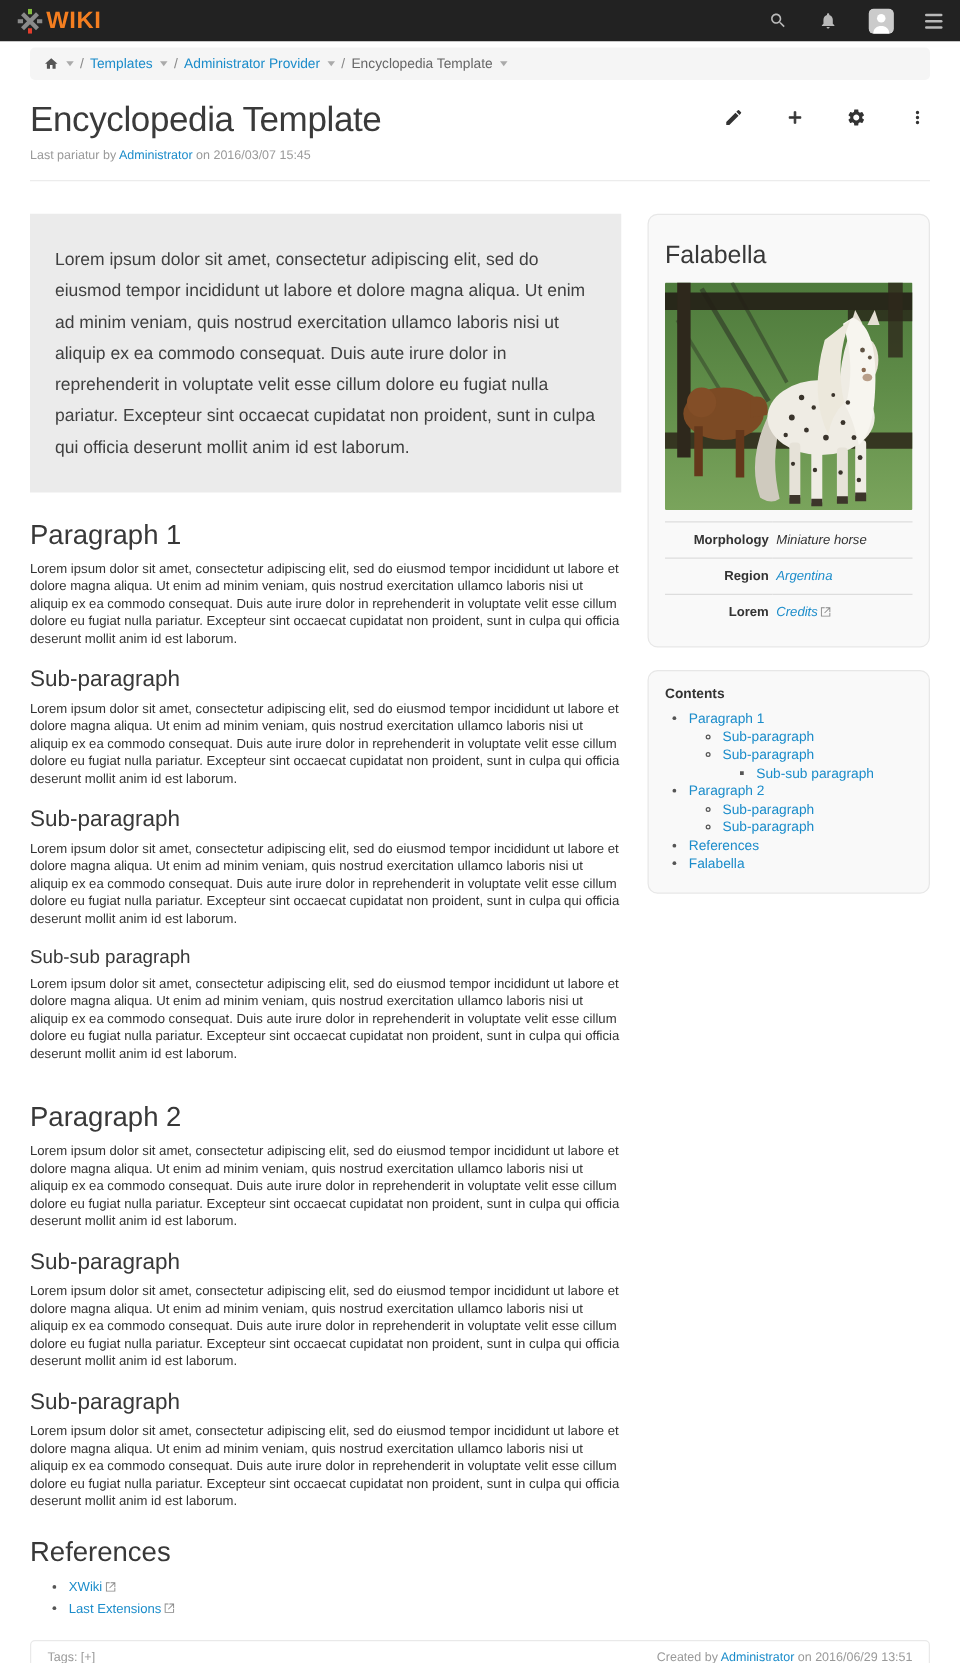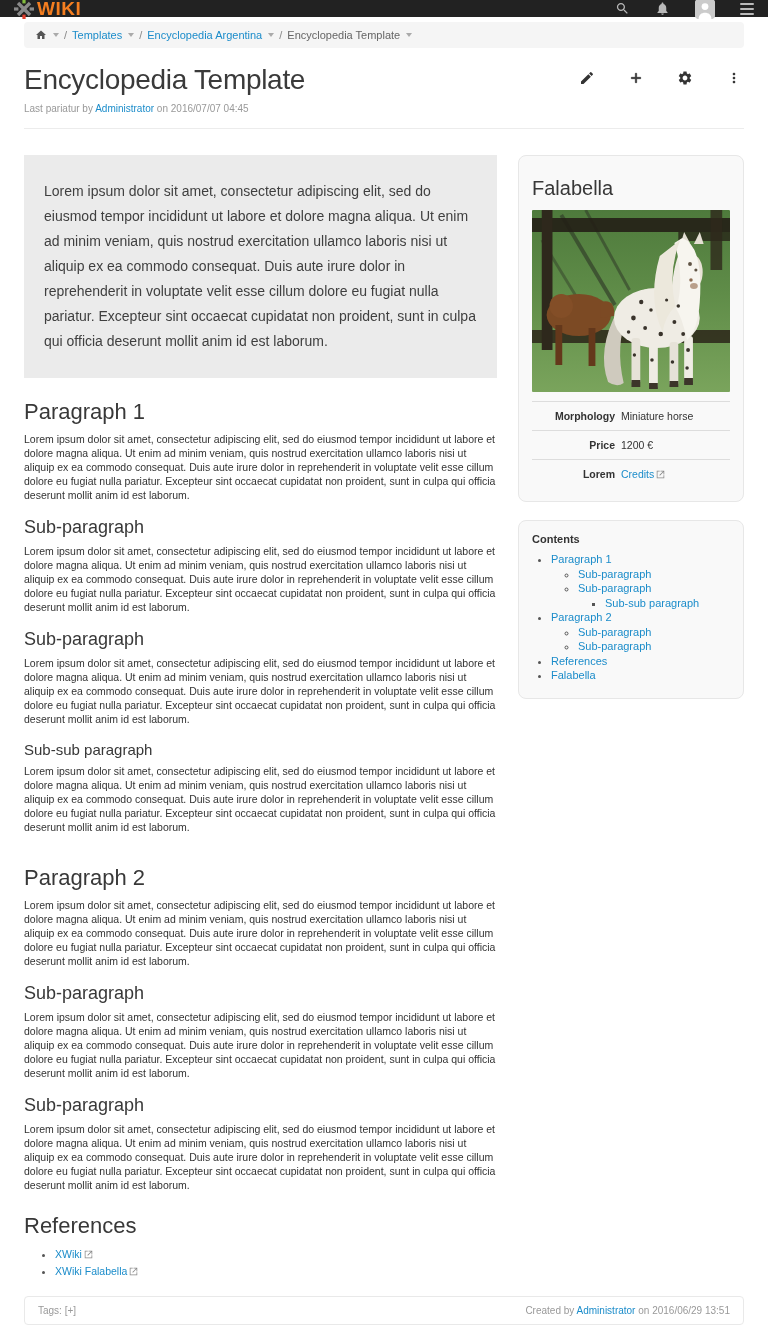--- a/index.html
+++ b/index.html
@@ -3,21 +3,21 @@
 <meta charset="utf-8">
 <style>
   * { box-sizing: border-box; margin: 0; padding: 0; }
   html,body { background:#fff; }
   body {
     width: 768px; min-height: 1330px;
     font-family: "Liberation Sans", "DejaVu Sans", sans-serif;
     color: #333; position: relative;
   }
   
-  .navbar { height: 17px; background:#222; display:flex; align-items:center;
+  .navbar { height: 33px; background:#222; display:flex; align-items:center;
             justify-content:space-between; padding:0 14px; }
   .logo { display:flex; align-items:center; gap:3px; cursor:pointer; }
   .logo-text { color:#f47e20; font-weight:bold; font-size:19px; letter-spacing:0.5px; line-height:1; }
   .nav-icons { display:flex; align-items:center; gap:25px; }
   .nav-icons svg { display:block; }
   .hamburger { display:flex; flex-direction:column; gap:3px; cursor:pointer; }
   .hamburger span { width:14px; height:2px; background:#b9b9b9; border-radius:1px; }
   .avatar { width:20px; height:20px; background:#cbcbcb; border-radius:4px; overflow:hidden; cursor:pointer; }
   
   .breadcrumb { margin:5px 24px 0; background:#f5f5f5; border-radius:4px;
@@ -54,21 +54,21 @@
   .refs ul { margin:5px 0 0; padding-left:31px; list-style:disc; }
   .refs li { font-size:10.5px; line-height:16px; color:#555; }
   .ext { display:inline-block; margin-left:2px; vertical-align:-1px; }
   
   .panel { background:#f9f9f9; border:1px solid #e7e7e7; border-radius:8px; padding:13px; }
   .infobox-title { font-size:20px; font-weight:400; color:#383838; margin:8px 0 10px; }
   .horse-img { width:100%; height:182px; display:block; border-radius:1px; }
   table.info { width:100%; border-collapse:collapse; margin-top:9px; font-size:10.5px; }
   table.info tr { border-top:1px solid #ddd; }
   table.info th { text-align:right; font-weight:bold; padding:8px 3px; width:86px; color:#333; vertical-align:top; }
-  table.info td { padding:5px 3px; color:#333; }
+  table.info td { padding:5px 3px; color:#333;font-style:italic; }
   .toc-panel { margin-top:18px; padding:12px 13px 15px; }
   .toc-title { font-size:11px; font-weight:bold; color:#333; margin-bottom:7px; }
   .toc ul { list-style:disc; padding-left:19px; margin:0; }
   .toc ul ul { list-style:circle; padding-left:27px; }
   .toc ul ul ul { list-style:square; padding-left:27px; }
   .toc li { font-size:11px; line-height:14.5px; color:#555; }
   .toc-link { color:#1b8cca; cursor:pointer; }
   
   .footer-bar { margin:16px 24px 0; border:1px solid #e9e9e9; border-radius:4px;
                 padding:8px 13px; display:flex; justify-content:space-between;
@@ -114,21 +114,21 @@
 
 <div class="breadcrumb">
   <svg width="12" height="12" viewBox="0 0 24 24">
     <path fill="#555" d="M10 20v-6h4v6h5v-8h3L12 3 2 12h3v8z"></path>
   </svg>
   <span class="caret"></span>
   <span class="crumb-sep">/</span>
   <span class="crumb-link">Templates</span>
   <span class="caret"></span>
   <span class="crumb-sep">/</span>
-  <span class="crumb-link">Encyclopedia Argentina</span>
+  <span class="crumb-link">Administrator Provider</span>
   <span class="caret"></span>
   <span class="crumb-sep">/</span>
   <span class="crumb-current">Encyclopedia Template</span>
   <span class="caret"></span>
 </div>
 
 <div class="page-head">
   <div class="title-row">
     <h1 class="page-title">Encyclopedia Template</h1>
     <div class="doc-actions">
@@ -142,21 +142,21 @@
         <path fill="#333" d="M19.14 12.94c.04-.3.06-.61.06-.94 0-.32-.02-.64-.07-.94l2.03-1.58c.18-.14.23-.41.12-.61l-1.92-3.32c-.12-.22-.37-.29-.59-.22l-2.39.96c-.5-.38-1.03-.7-1.62-.94l-.36-2.54c-.04-.24-.24-.41-.48-.41h-3.84c-.24 0-.43.17-.47.41l-.36 2.54c-.59.24-1.13.57-1.62.94l-2.39-.96c-.22-.08-.47 0-.59.22L2.74 8.87c-.12.21-.08.47.12.61l2.03 1.58c-.05.3-.09.63-.09.94s.02.64.07.94l-2.03 1.58c-.18.14-.23.41-.12.61l1.92 3.32c.12.22.37.29.59.22l2.39-.96c.5.38 1.03.7 1.62.94l.36 2.54c.05.24.24.41.48.41h3.84c.24 0 .44-.17.47-.41l.36-2.54c.59-.24 1.13-.56 1.62-.94l2.39.96c.22.08.47 0 .59-.22l1.92-3.32c.12-.22.07-.47-.12-.61l-2.01-1.58zM12 15.6c-1.98 0-3.6-1.62-3.6-3.6s1.62-3.6 3.6-3.6 3.6 1.62 3.6 3.6-1.62 3.6-3.6 3.6z"></path>
       </svg>
       <svg width="16" height="16" viewBox="0 0 24 24">
         <path fill="#333" d="M12 8c1.1 0 2-.9 2-2s-.9-2-2-2-2 .9-2 2 .9 2 2 2zm0 2c-1.1 0-2 .9-2 2s.9 2 2 2 2-.9 2-2-.9-2-2-2zm0 6c-1.1 0-2 .9-2 2s.9 2 2 2 2-.9 2-2-.9-2-2-2z"></path>
       </svg>
     </div>
   </div>
   <div class="modified">
     <span>Last pariatur by</span>
     <span class="blue-link">Administrator</span>
-    <span>on 2016/07/07 04:45</span>
+    <span>on 2016/03/07 15:45</span>
   </div>
 </div>
 <hr class="head-rule">
 
 <div class="content">
 
   <div class="main-col">
 
     <div class="intro-box">Lorem ipsum dolor sit amet, consectetur adipiscing elit, sed do eiusmod tempor incididunt ut labore et dolore magna aliqua. Ut enim ad minim veniam, quis nostrud exercitation ullamco laboris nisi ut aliquip ex ea commodo consequat. Duis aute irure dolor in reprehenderit in voluptate velit esse cillum dolore eu fugiat nulla pariatur. Excepteur sint occaecat cupidatat non proident, sunt in culpa qui officia deserunt mollit anim id est laborum.</div>
 
@@ -184,21 +184,21 @@
     <div class="refs">
       <h2 class="sec">References</h2>
       <ul>
         <li>
           <span class="blue-link">XWiki</span><span class="ext"><svg width="9" height="9" viewBox="0 0 12 12">
                 <path fill="#888" d="M10 7v3H2V2h3V1H1v10h10V7h-1z"></path>
                 <path fill="#888" d="M6 1v1h3.3L4.5 6.8l.7.7L10 2.7V6h1V1H6z"></path>
               </svg></span>
         </li>
         <li>
-          <span class="blue-link">XWiki Falabella</span><span class="ext"><svg width="9" height="9" viewBox="0 0 12 12">
+          <span class="blue-link">Last Extensions</span><span class="ext"><svg width="9" height="9" viewBox="0 0 12 12">
                 <path fill="#888" d="M10 7v3H2V2h3V1H1v10h10V7h-1z"></path>
                 <path fill="#888" d="M6 1v1h3.3L4.5 6.8l.7.7L10 2.7V6h1V1H6z"></path>
               </svg></span>
         </li>
       </ul>
     </div>
   </div>
 
   <div class="side-col">
 
@@ -277,22 +277,22 @@
         <circle cx="159" cy="158" r="1.8" fill="#3a342c"></circle>
       </svg>
 
       <table class="info">
         <tbody>
             <tr>
           <th>Morphology</th>
           <td>Miniature horse</td>
         </tr>
         <tr>
-          <th>Price</th>
-          <td>1200 €</td>
+          <th>Region</th>
+          <td><span class="blue-link">Argentina</span></td>
         </tr>
         <tr>
           <th>Lorem</th>
           <td><span class="blue-link">Credits</span><span class="ext"><svg width="9" height="9" viewBox="0 0 12 12">
                     <path fill="#888" d="M10 7v3H2V2h3V1H1v10h10V7h-1z"></path>
                     <path fill="#888" d="M6 1v1h3.3L4.5 6.8l.7.7L10 2.7V6h1V1H6z"></path>
                   </svg></span></td>
         </tr>
       </tbody>
         </table>

